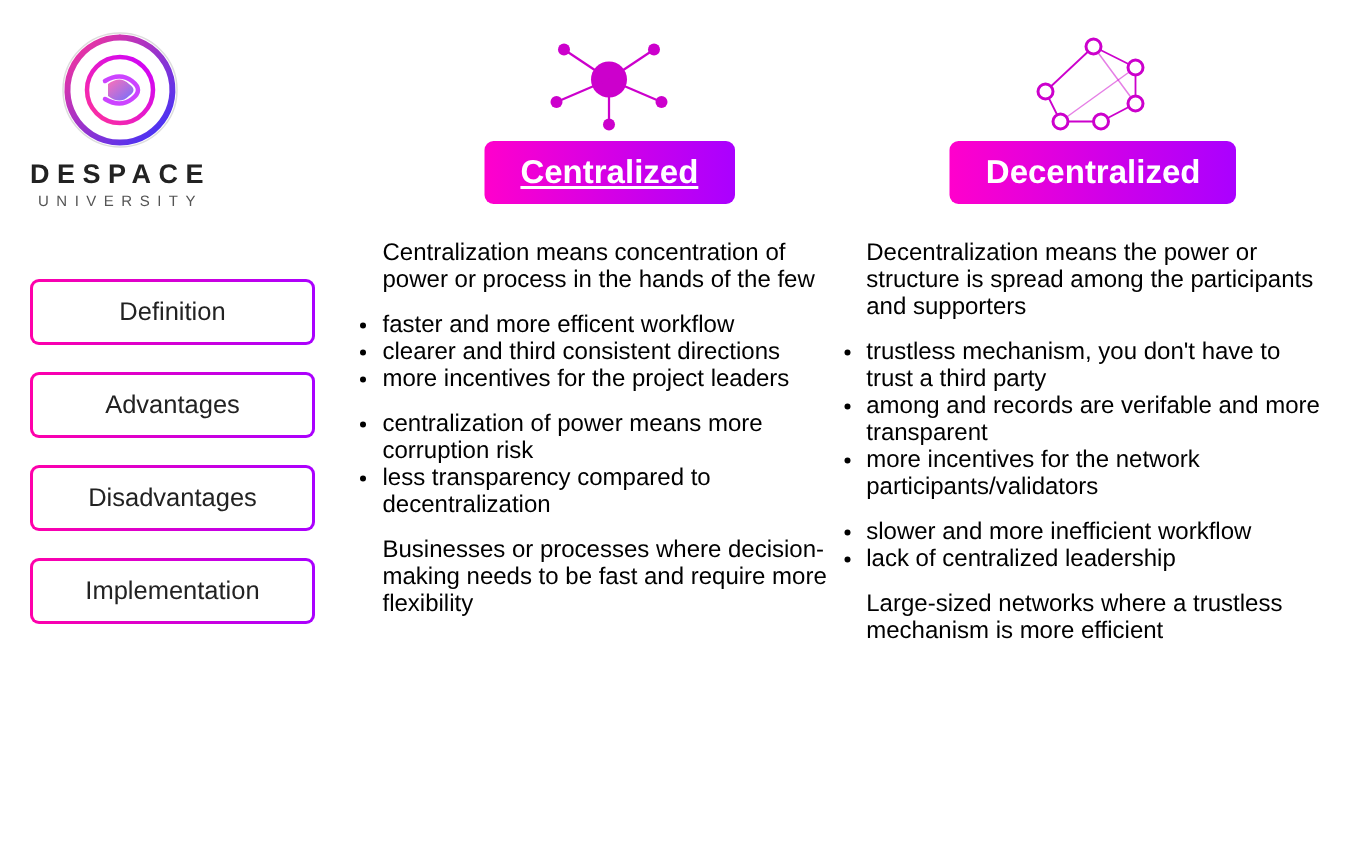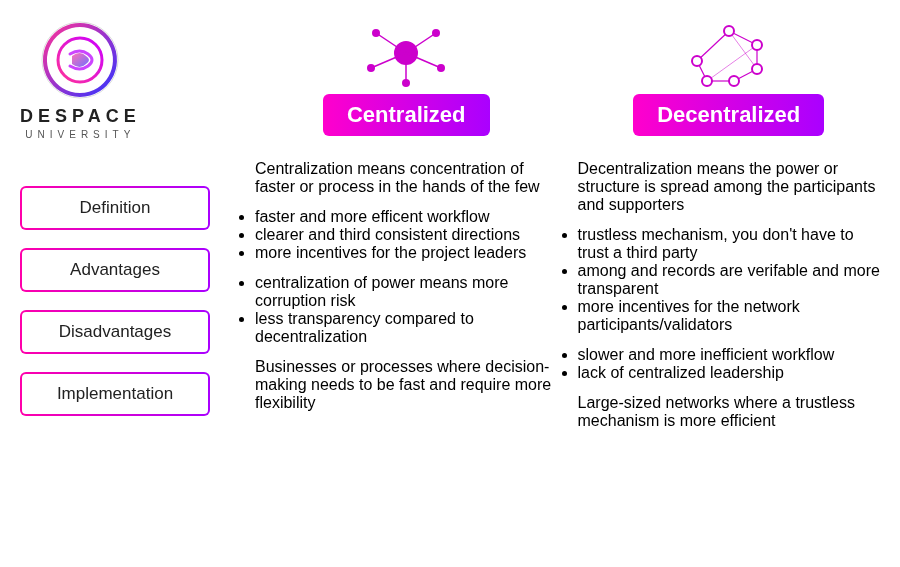--- a/index.html
+++ b/index.html
@@ -109,20 +109,21 @@
       padding: 8px 24px;
       border-radius: 6px;
       font-size: 22px;
       font-weight: bold;
       color: white;
       text-align: center;
       margin-bottom: 8px;
     }
     .badge-centralized {
       background: linear-gradient(to right, #ff00cc, #aa00ff);
+      text-decoration: underline;
     }
     .badge-decentralized {
       background: linear-gradient(to right, #ff00cc, #aa00ff);
     }
 
     .section-block {
       padding: 6px 0;
     }
 
     
@@ -201,21 +202,21 @@
             <line x1="50" y1="30" x2="50" y2="60" stroke="#cc00cc" stroke-width="1.5"></line>
             <circle cx="50" cy="60" r="4" fill="#cc00cc"></circle>
           </svg>
         </div>
         <div class="col-badge badge-centralized">
           <span>Centralized</span>
         </div>
       </div>
 
       <div class="section-block">
-        <p>Centralization means concentration of faster or process in the hands of the few</p>
+        <p>Centralization means concentration of power or process in the hands of the few</p>
       </div>
 
       <div class="section-block">
         <ul>
           <li>faster and more efficent workflow</li>
           <li>clearer and third consistent directions</li>
           <li>more incentives for the project leaders</li>
         </ul>
       </div>
 

